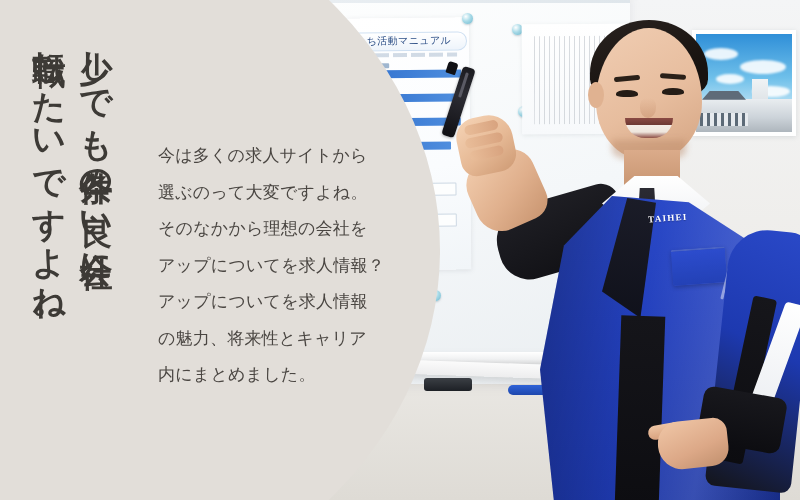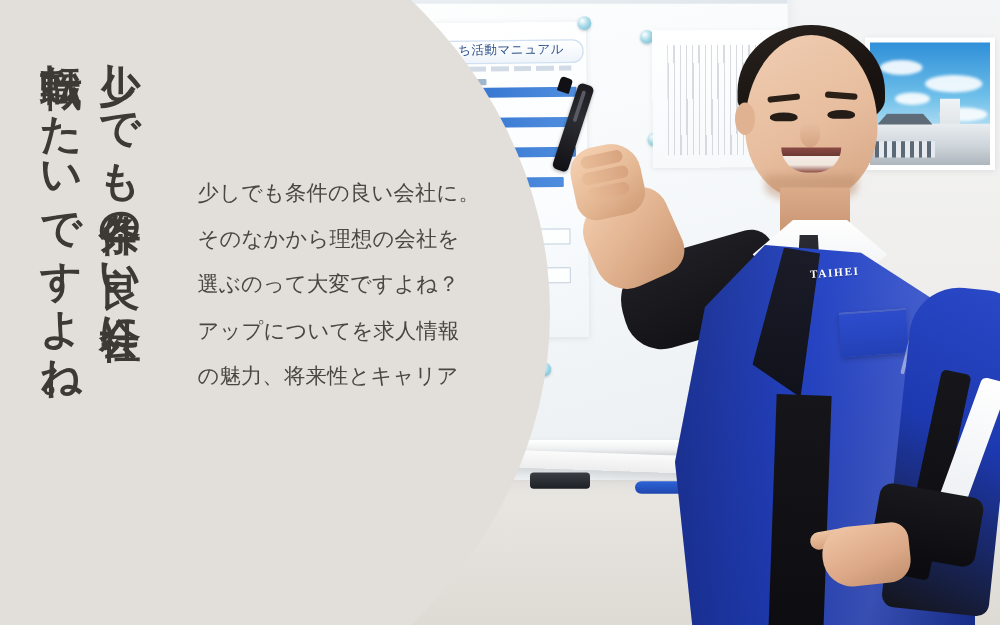--- a/index.html
+++ b/index.html
@@ -628,20 +628,22 @@
 
   <div class="beige-rect"></div>
   <div class="beige-panel"></div>
 
   <div class="headline">
     <div class="col">少しでも条件の良い会社に</div>
     <div class="col">転職したいですよね。</div>
   </div>
 
   <div class="body-copy">
-    <p>少しでも条件の良い会社に。</p>
+    <p>今は多くの求人サイトから</p>
+    <p>選ぶのって大変ですよね。</p>
     <p>そのなかから理想の会社を</p>
-    <p>選ぶのって大変ですよね？</p>
+    <p>アップについてを求人情報？</p>
     <p>アップについてを求人情報</p>
     <p>の魅力、将来性とキャリア</p>
+    <p>内にまとめました。</p>
   </div>
 
 </div>
 
 </body></html>

